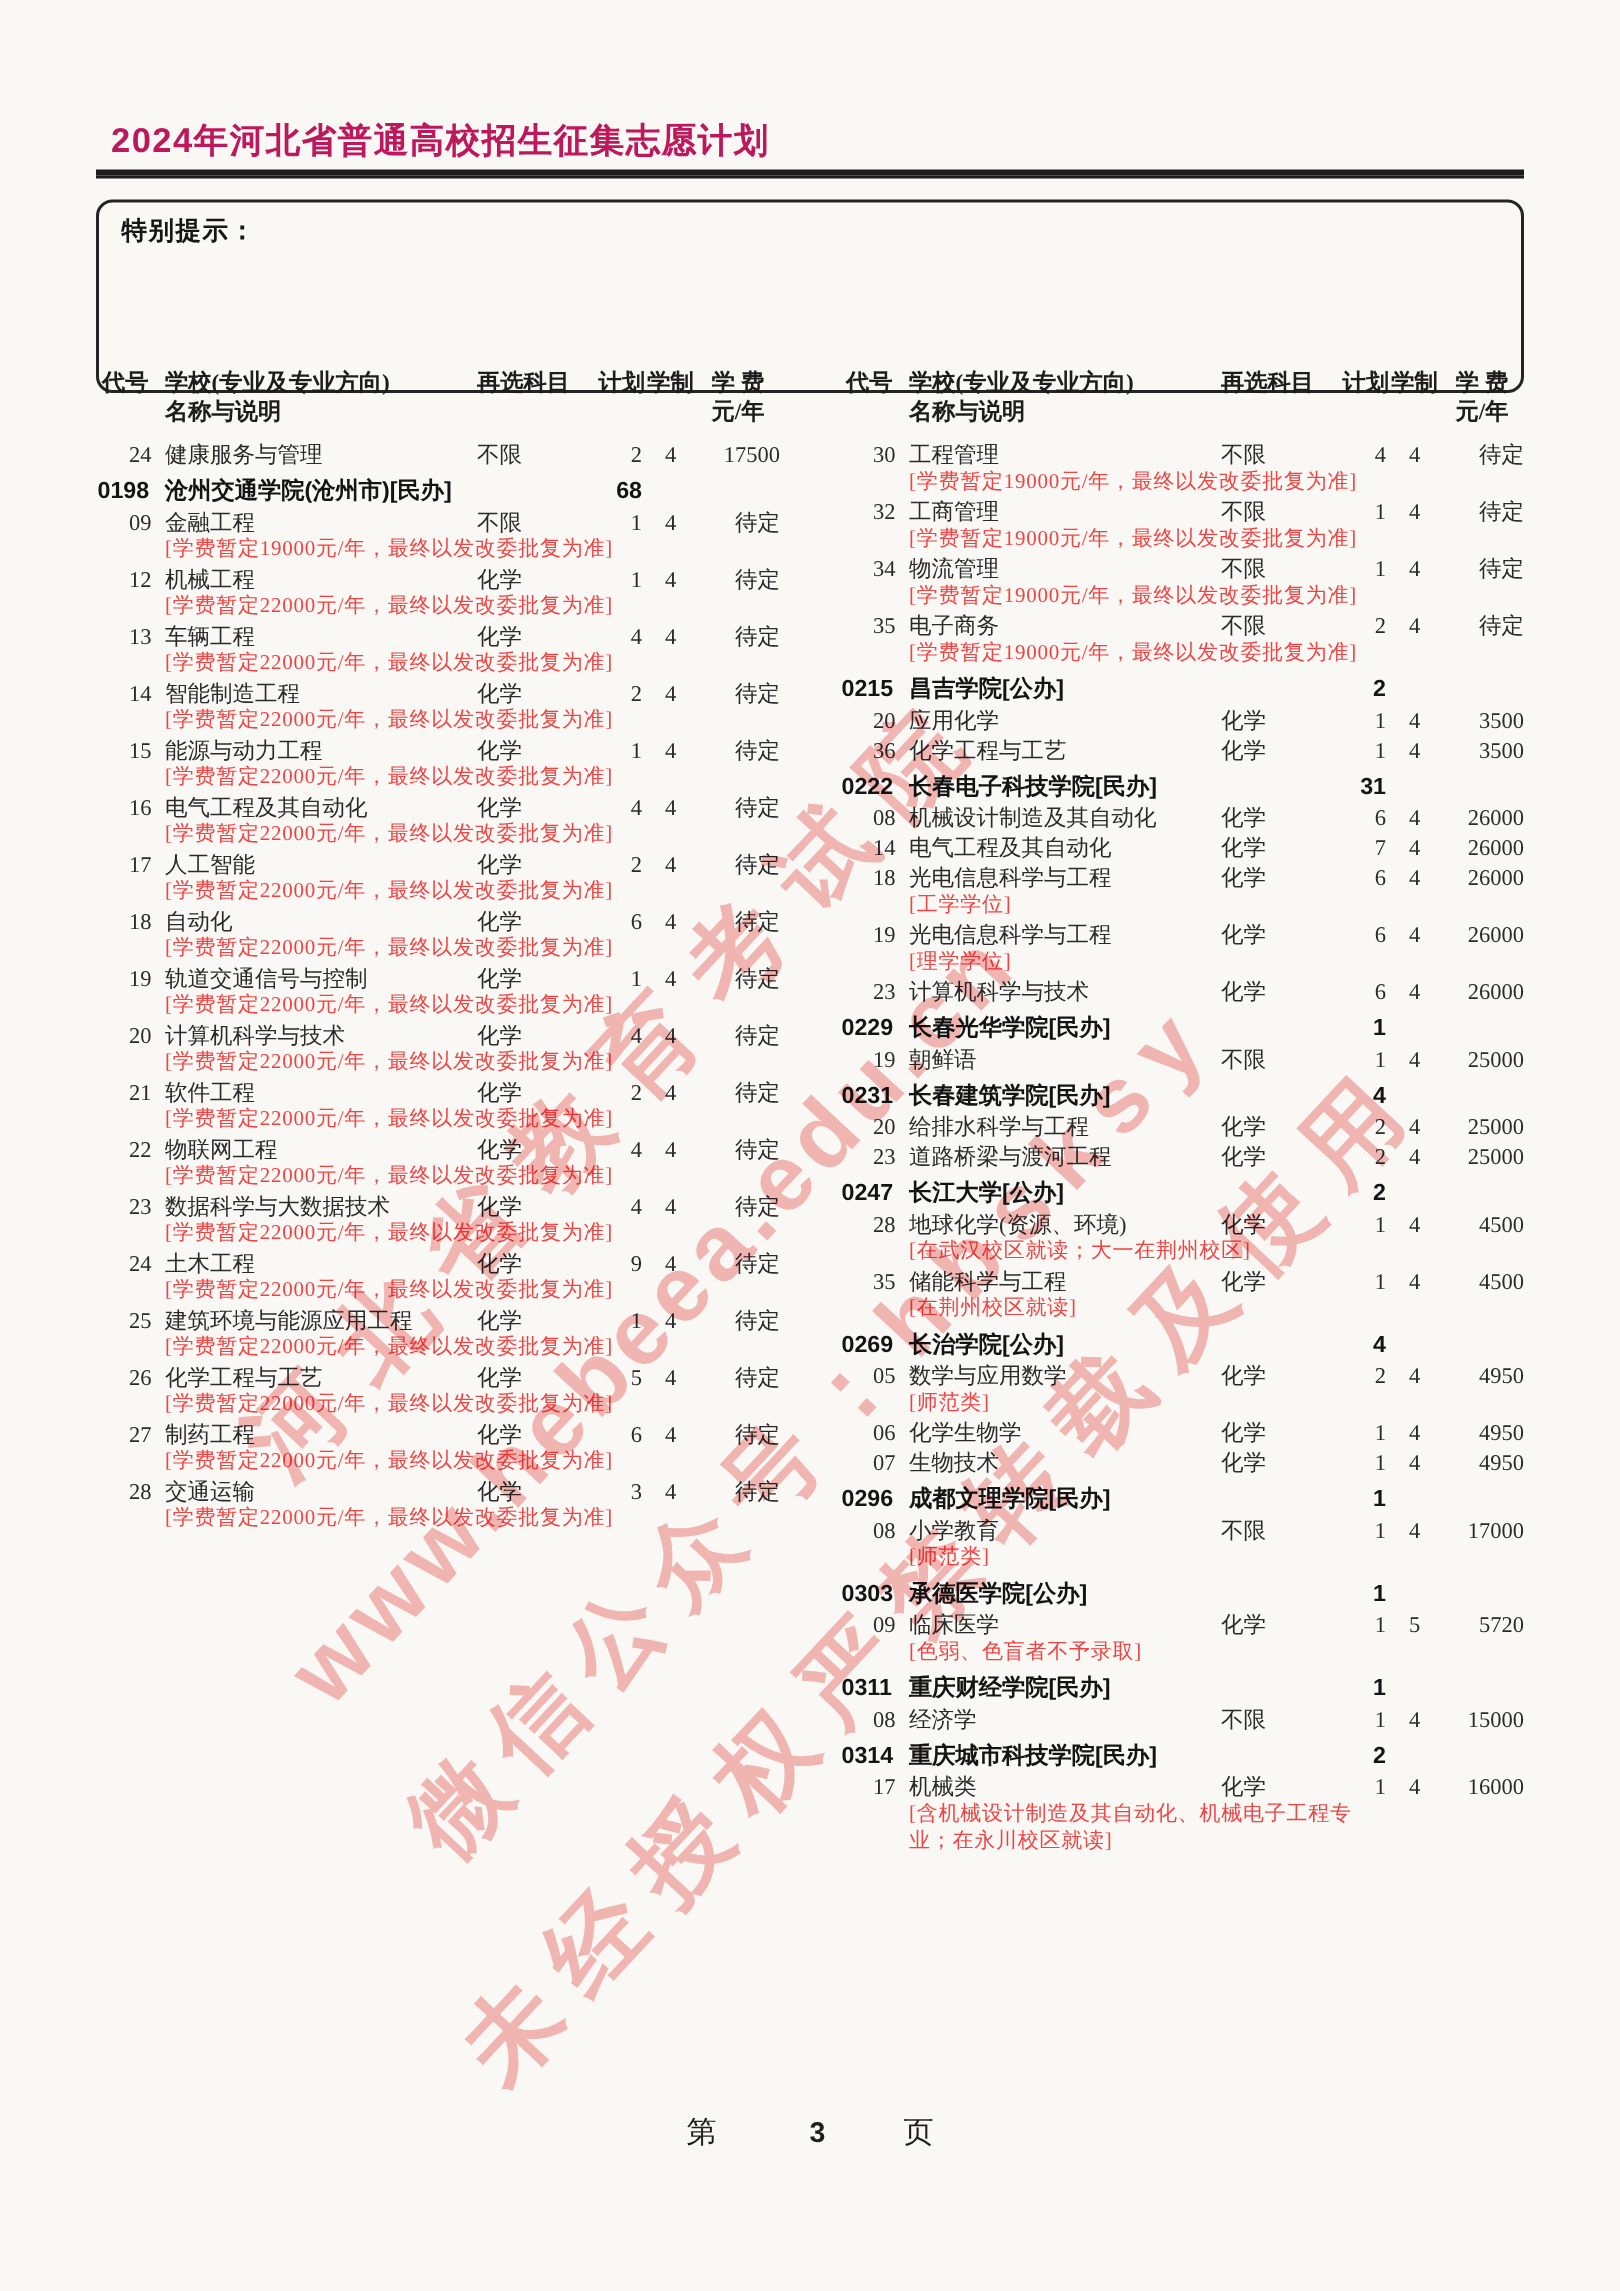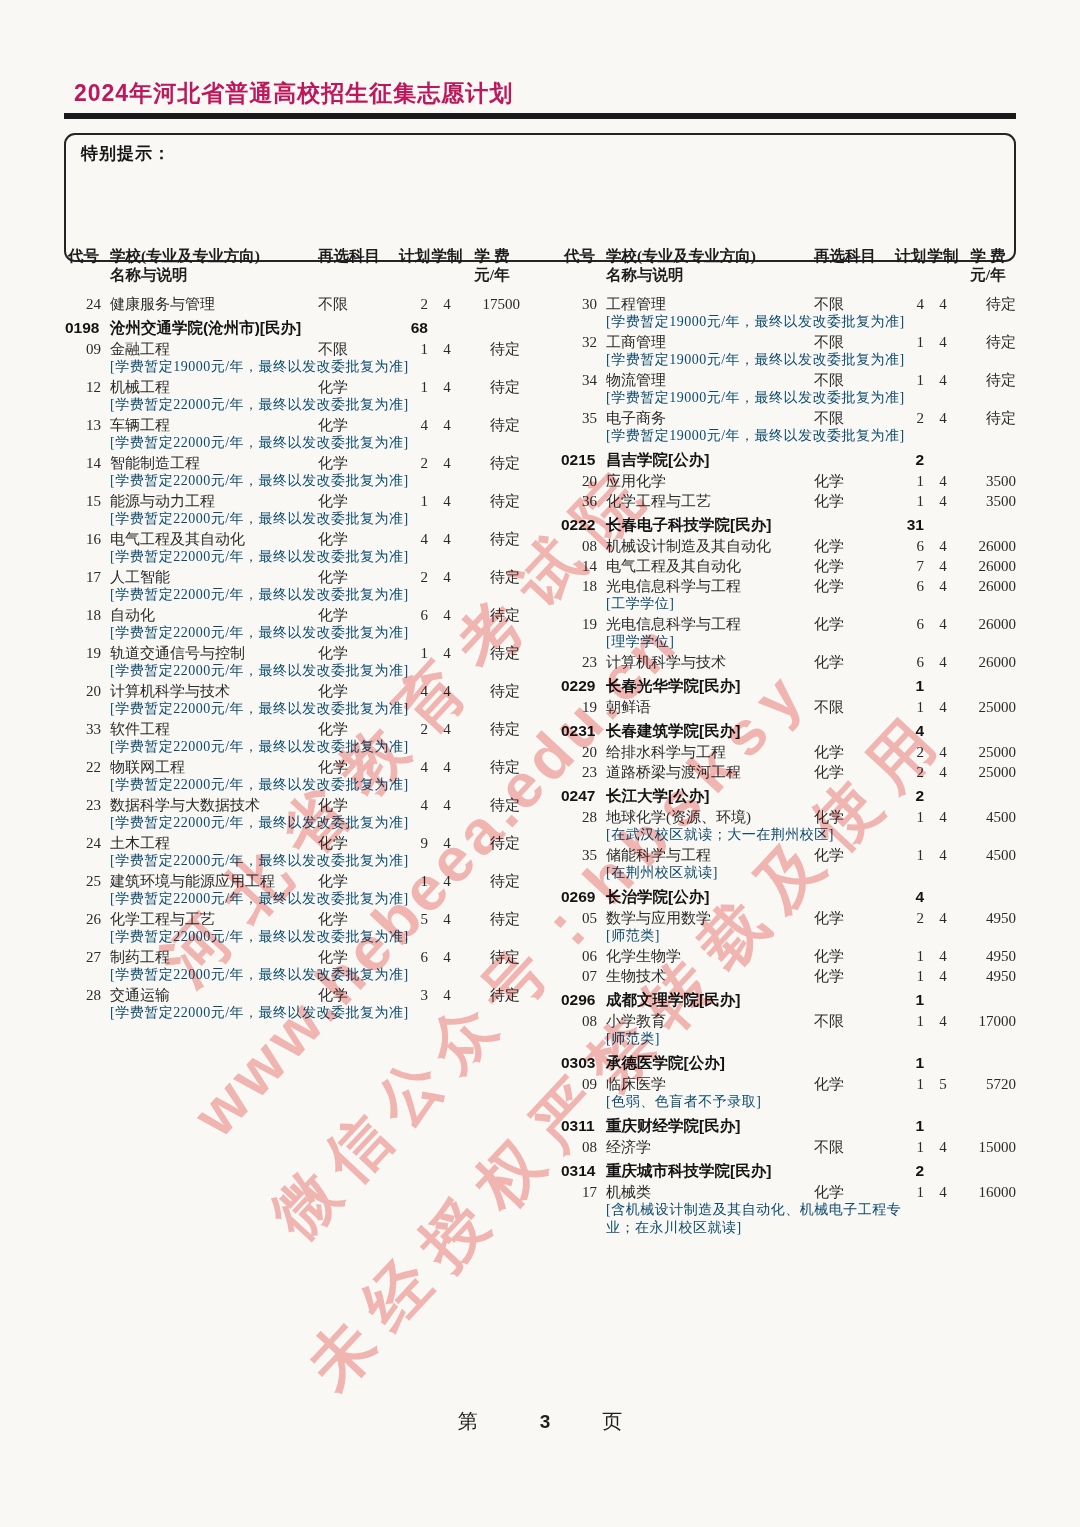--- a/index.html
+++ b/index.html
@@ -77,21 +77,21 @@
   .school-row .c-code { text-align:left; padding-left:1px; }
   .c-name { padding-left:6px; }
   .school-row .c-name { grid-column:2 / 4; }
   .c-subj { padding-left:8px; }
   .c-plan { text-align:right; padding-right:2px; }
   .c-years { text-align:center; }
   .c-fee { text-align:right; }
   .note {
     grid-column:2 / 7;
     margin-left:6px; width:302px;
-    font-size:14px; line-height:18px; color:#0c4a6e;
+    font-size:14px; line-height:18px; color:#ef4444;
     letter-spacing:0.5px;
   }
   
   .wm {
     position:absolute;
     font-family:"Liberation Sans", sans-serif;
     font-weight:bold;
     color:rgba(238,128,128,0.55);
     white-space:nowrap;
     transform-origin:0 50%;
@@ -240,21 +240,21 @@
         <div class="row major-row">
           <div class="c-code">20</div>
           <div class="c-name">计算机科学与技术</div>
           <div class="c-subj">化学</div>
           <div class="c-plan">4</div>
           <div class="c-years">4</div>
           <div class="c-fee">待定</div>
           <div class="note">[学费暂定22000元/年，最终以发改委批复为准]</div>
         </div>
         <div class="row major-row">
-          <div class="c-code">33</div>
+          <div class="c-code">21</div>
           <div class="c-name">软件工程</div>
           <div class="c-subj">化学</div>
           <div class="c-plan">2</div>
           <div class="c-years">4</div>
           <div class="c-fee">待定</div>
           <div class="note">[学费暂定22000元/年，最终以发改委批复为准]</div>
         </div>
         <div class="row major-row">
           <div class="c-code">22</div>
           <div class="c-name">物联网工程</div>

